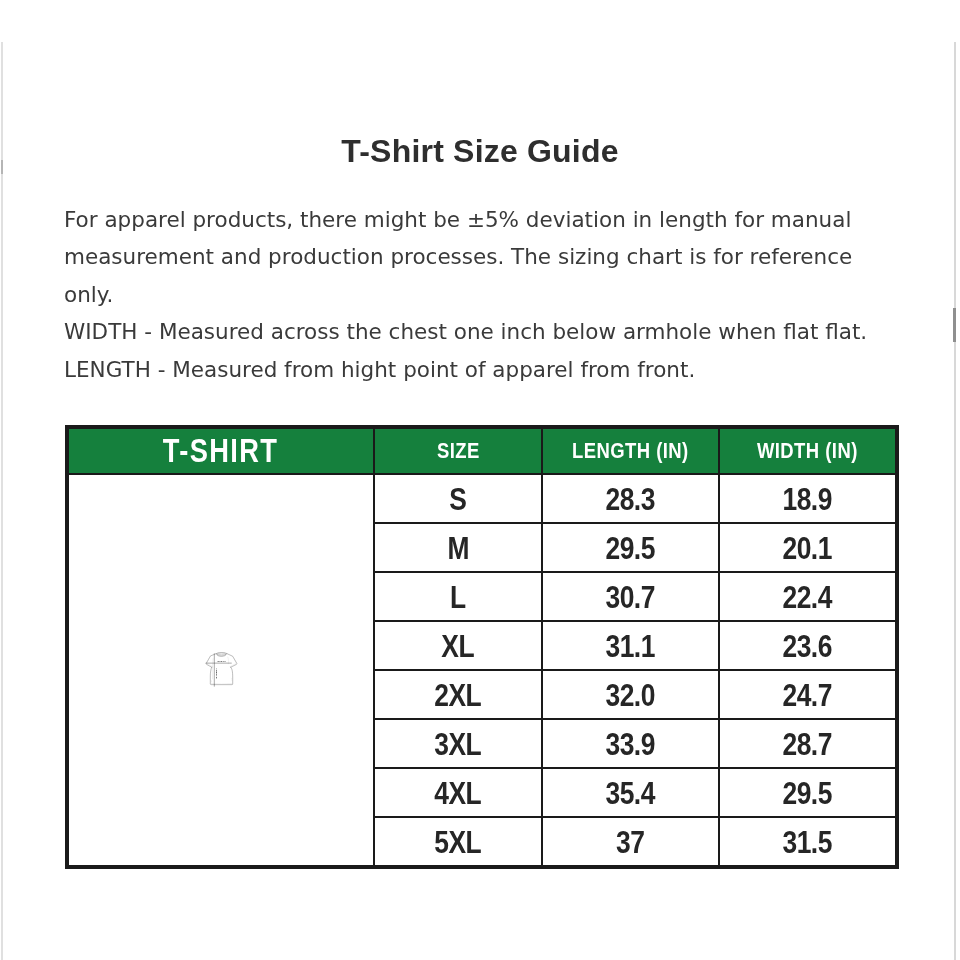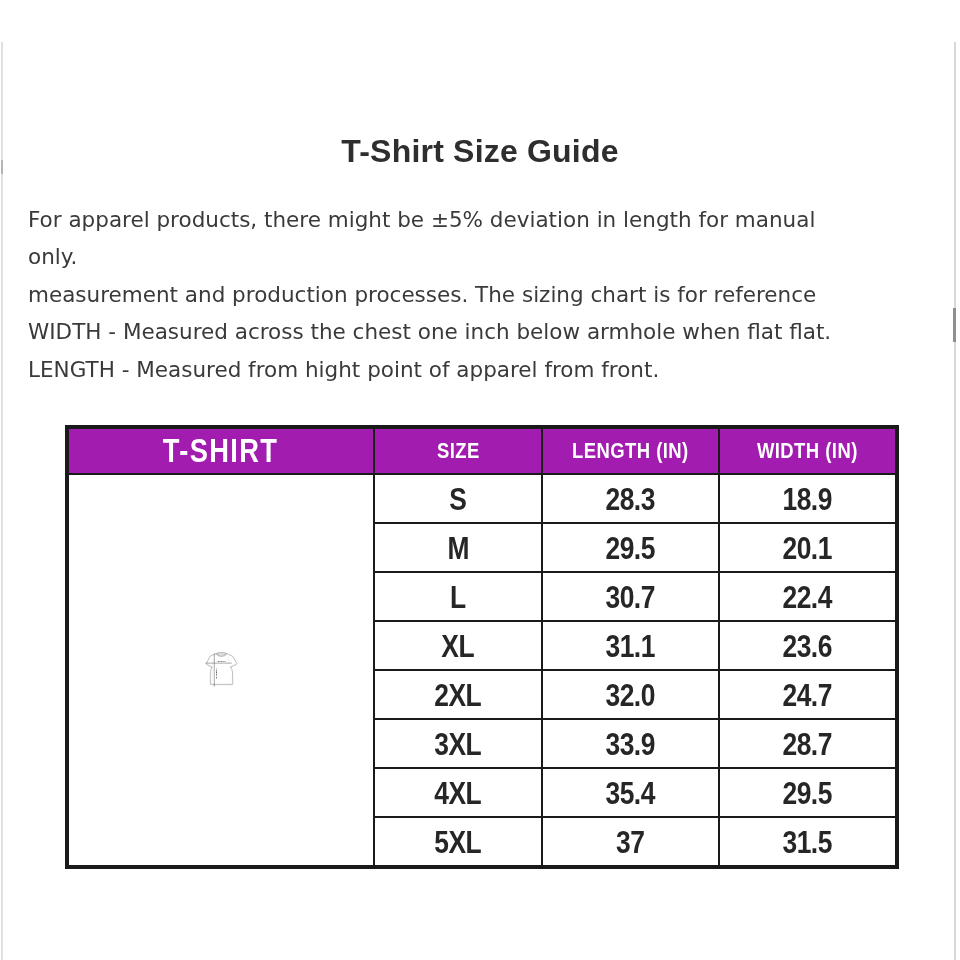--- a/index.html
+++ b/index.html
@@ -17,31 +17,31 @@
   .page-title {
     position:absolute; top:112px; left:0; width:960px; text-align:center;
     font-size:32px; font-weight:bold; color:#2e2e2e; letter-spacing:0.2px;
   }
 
   .intro {
     position:absolute; top:201px; left:28px; width:905px;
     font-family:"DejaVu Sans", sans-serif; font-size:21.5px;
     line-height:37.4px; color:#3a3a3a;
   }
-  .intro-line { white-space:nowrap; }
+  .intro-line { white-space:nowrap;margin-left:36px; }
 
   table.size-chart {
     position:absolute; left:65px; top:425px;
     border-collapse:collapse; table-layout:fixed;
     border:4px solid #1a1a1a;
   }
   .size-chart th, .size-chart td {
     border:2px solid #1a1a1a; text-align:center; vertical-align:middle; padding:0;
   }
-  .size-chart thead th { background:#a21caf; color:#ffffff; height:44px; }
+  .size-chart thead th { background:#15803d; color:#ffffff; height:44px; }
   .cnd { display:inline-block; transform:scale(0.88,1.06); font-weight:bold; white-space:nowrap; }
   .th-product .cnd { font-size:31px; letter-spacing:1.5px; }
   .th-col .cnd     { font-size:21px; letter-spacing:0.5px; }
   .size-chart tbody td { height:47px; color:#262626; background:#ffffff; }
   .size-chart tbody td .cnd { font-size:30px; letter-spacing:-0.5px; }
   td.img-cell { padding:0; background:#ffffff; }
   td.img-cell svg { display:block; width:100%; height:100%; }
 </style>
 </head>
 <body>
@@ -50,22 +50,22 @@
 
   <div class="edge-left"></div>
   <div class="edge-left-dark"></div>
   <div class="edge-right"></div>
   <div class="edge-right-dark"></div>
 
   <h1 class="page-title">T-Shirt Size Guide</h1>
 
   <div class="intro">
     <div class="intro-line">For apparel products, there might be ±5% deviation in length for manual</div>
+    <div class="intro-line">measurement and production processes. The sizing chart is for reference</div>
     <div class="intro-line">only.</div>
-    <div class="intro-line">measurement and production processes. The sizing chart is for reference</div>
     <div class="intro-line">WIDTH - Measured across the chest one inch below armhole when flat flat.</div>
     <div class="intro-line">LENGTH - Measured from hight point of apparel from front.</div>
   </div>
 
   <table class="size-chart">
     <colgroup>
       <col style="width:307px">
         <col style="width:168px">
         <col style="width:177px">
         <col style="width:178px">

